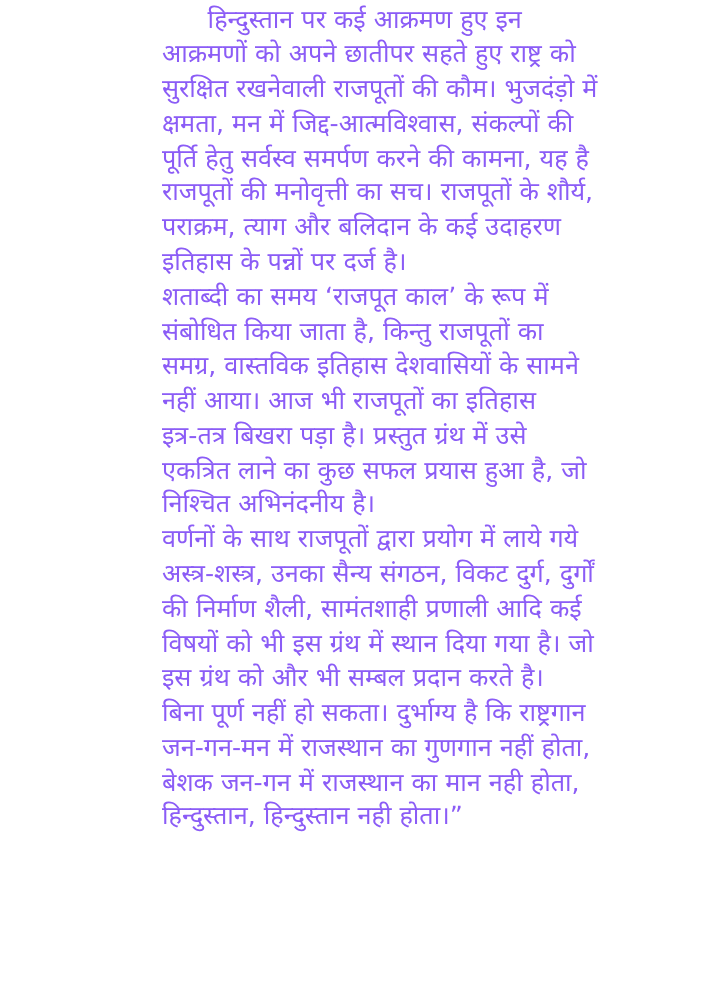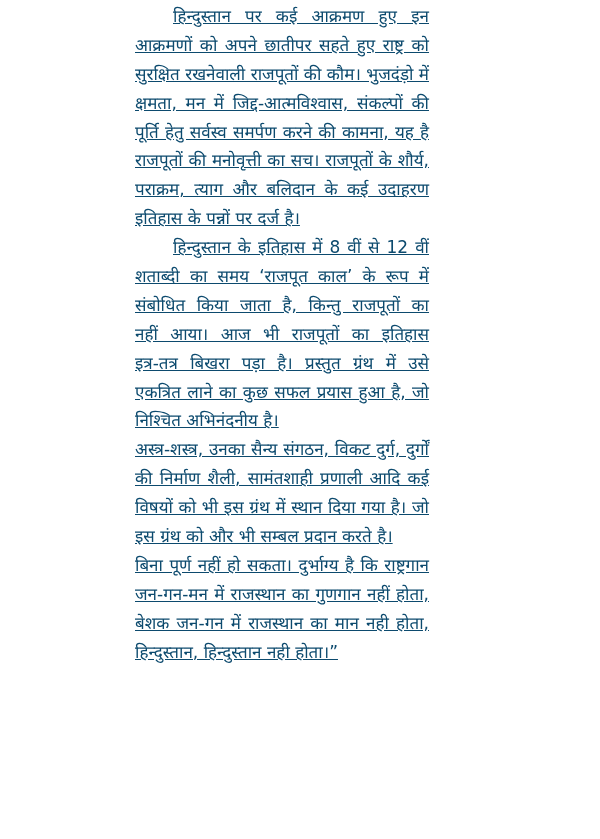--- a/index.html
+++ b/index.html
@@ -3,24 +3,23 @@
 <meta charset="utf-8">
 <style>
   html, body { margin: 0; padding: 0; background: #ffffff; }
   body { width: 600px; height: 839px; overflow: hidden; position: relative; }
   .page {
     position: absolute;
     left: 135px;
     top: 2px;
     width: 294px;
     font-family: "DejaVu Sans", sans-serif;
-    font-size: 17px;
+    font-size: 21px;
     line-height: 28.9px;
-    color: #0c4a6e;
-    text-decoration: underline;
+    color: #8b5cf6;
   }
   .line {
     display: block;
     white-space: nowrap;
     text-align: justify;
     text-align-last: justify;
     height: 28.9px;
     overflow: visible;
   }
   .line.last { text-align-last: left; }
@@ -36,30 +35,31 @@
     <span class="line">आक्रमणों को अपने छातीपर सहते हुए राष्ट्र को</span>
     <span class="line">सुरक्षित रखनेवाली राजपूतों की कौम। भुजदंड़ो में</span>
     <span class="line">क्षमता, मन में जिद्द-आत्मविश्वास, संकल्पों की</span>
     <span class="line">पूर्ति हेतु सर्वस्व समर्पण करने की कामना, यह है</span>
     <span class="line">राजपूतों की मनोवृत्ती का सच। राजपूतों के शौर्य,</span>
     <span class="line">पराक्रम, त्याग और बलिदान के कई उदाहरण</span>
     <span class="line last">इतिहास के पन्नों पर दर्ज है।</span>
   </div>
 
   <div>
-    <span class="line indent">हिन्दुस्तान के इतिहास में 8 वीं से 12 वीं</span>
     <span class="line">शताब्दी का समय ‘राजपूत काल’ के रूप में</span>
     <span class="line">संबोधित किया जाता है, किन्तु राजपूतों का</span>
+    <span class="line">समग्र, वास्तविक इतिहास देशवासियों के सामने</span>
     <span class="line">नहीं आया। आज भी राजपूतों का इतिहास</span>
     <span class="line">इत्र-तत्र बिखरा पड़ा है। प्रस्तुत ग्रंथ में उसे</span>
     <span class="line">एकत्रित लाने का कुछ सफल प्रयास हुआ है, जो</span>
     <span class="line last">निश्चित अभिनंदनीय है।</span>
   </div>
 
   <div>
+    <span class="line">वर्णनों के साथ राजपूतों द्वारा प्रयोग में लाये गये</span>
     <span class="line">अस्त्र-शस्त्र, उनका सैन्य संगठन, विकट दुर्ग, दुर्गों</span>
     <span class="line">की निर्माण शैली, सामंतशाही प्रणाली आदि कई</span>
     <span class="line">विषयों को भी इस ग्रंथ में स्थान दिया गया है। जो</span>
     <span class="line last">इस ग्रंथ को और भी सम्बल प्रदान करते है।</span>
   </div>
 
   <div>
     <span class="line">बिना पूर्ण नहीं हो सकता। दुर्भाग्य है कि राष्ट्रगान</span>
     <span class="line">जन-गन-मन में राजस्थान का गुणगान नहीं होता,</span>
     <span class="line">बेशक जन-गन में राजस्थान का मान नही होता,</span>

